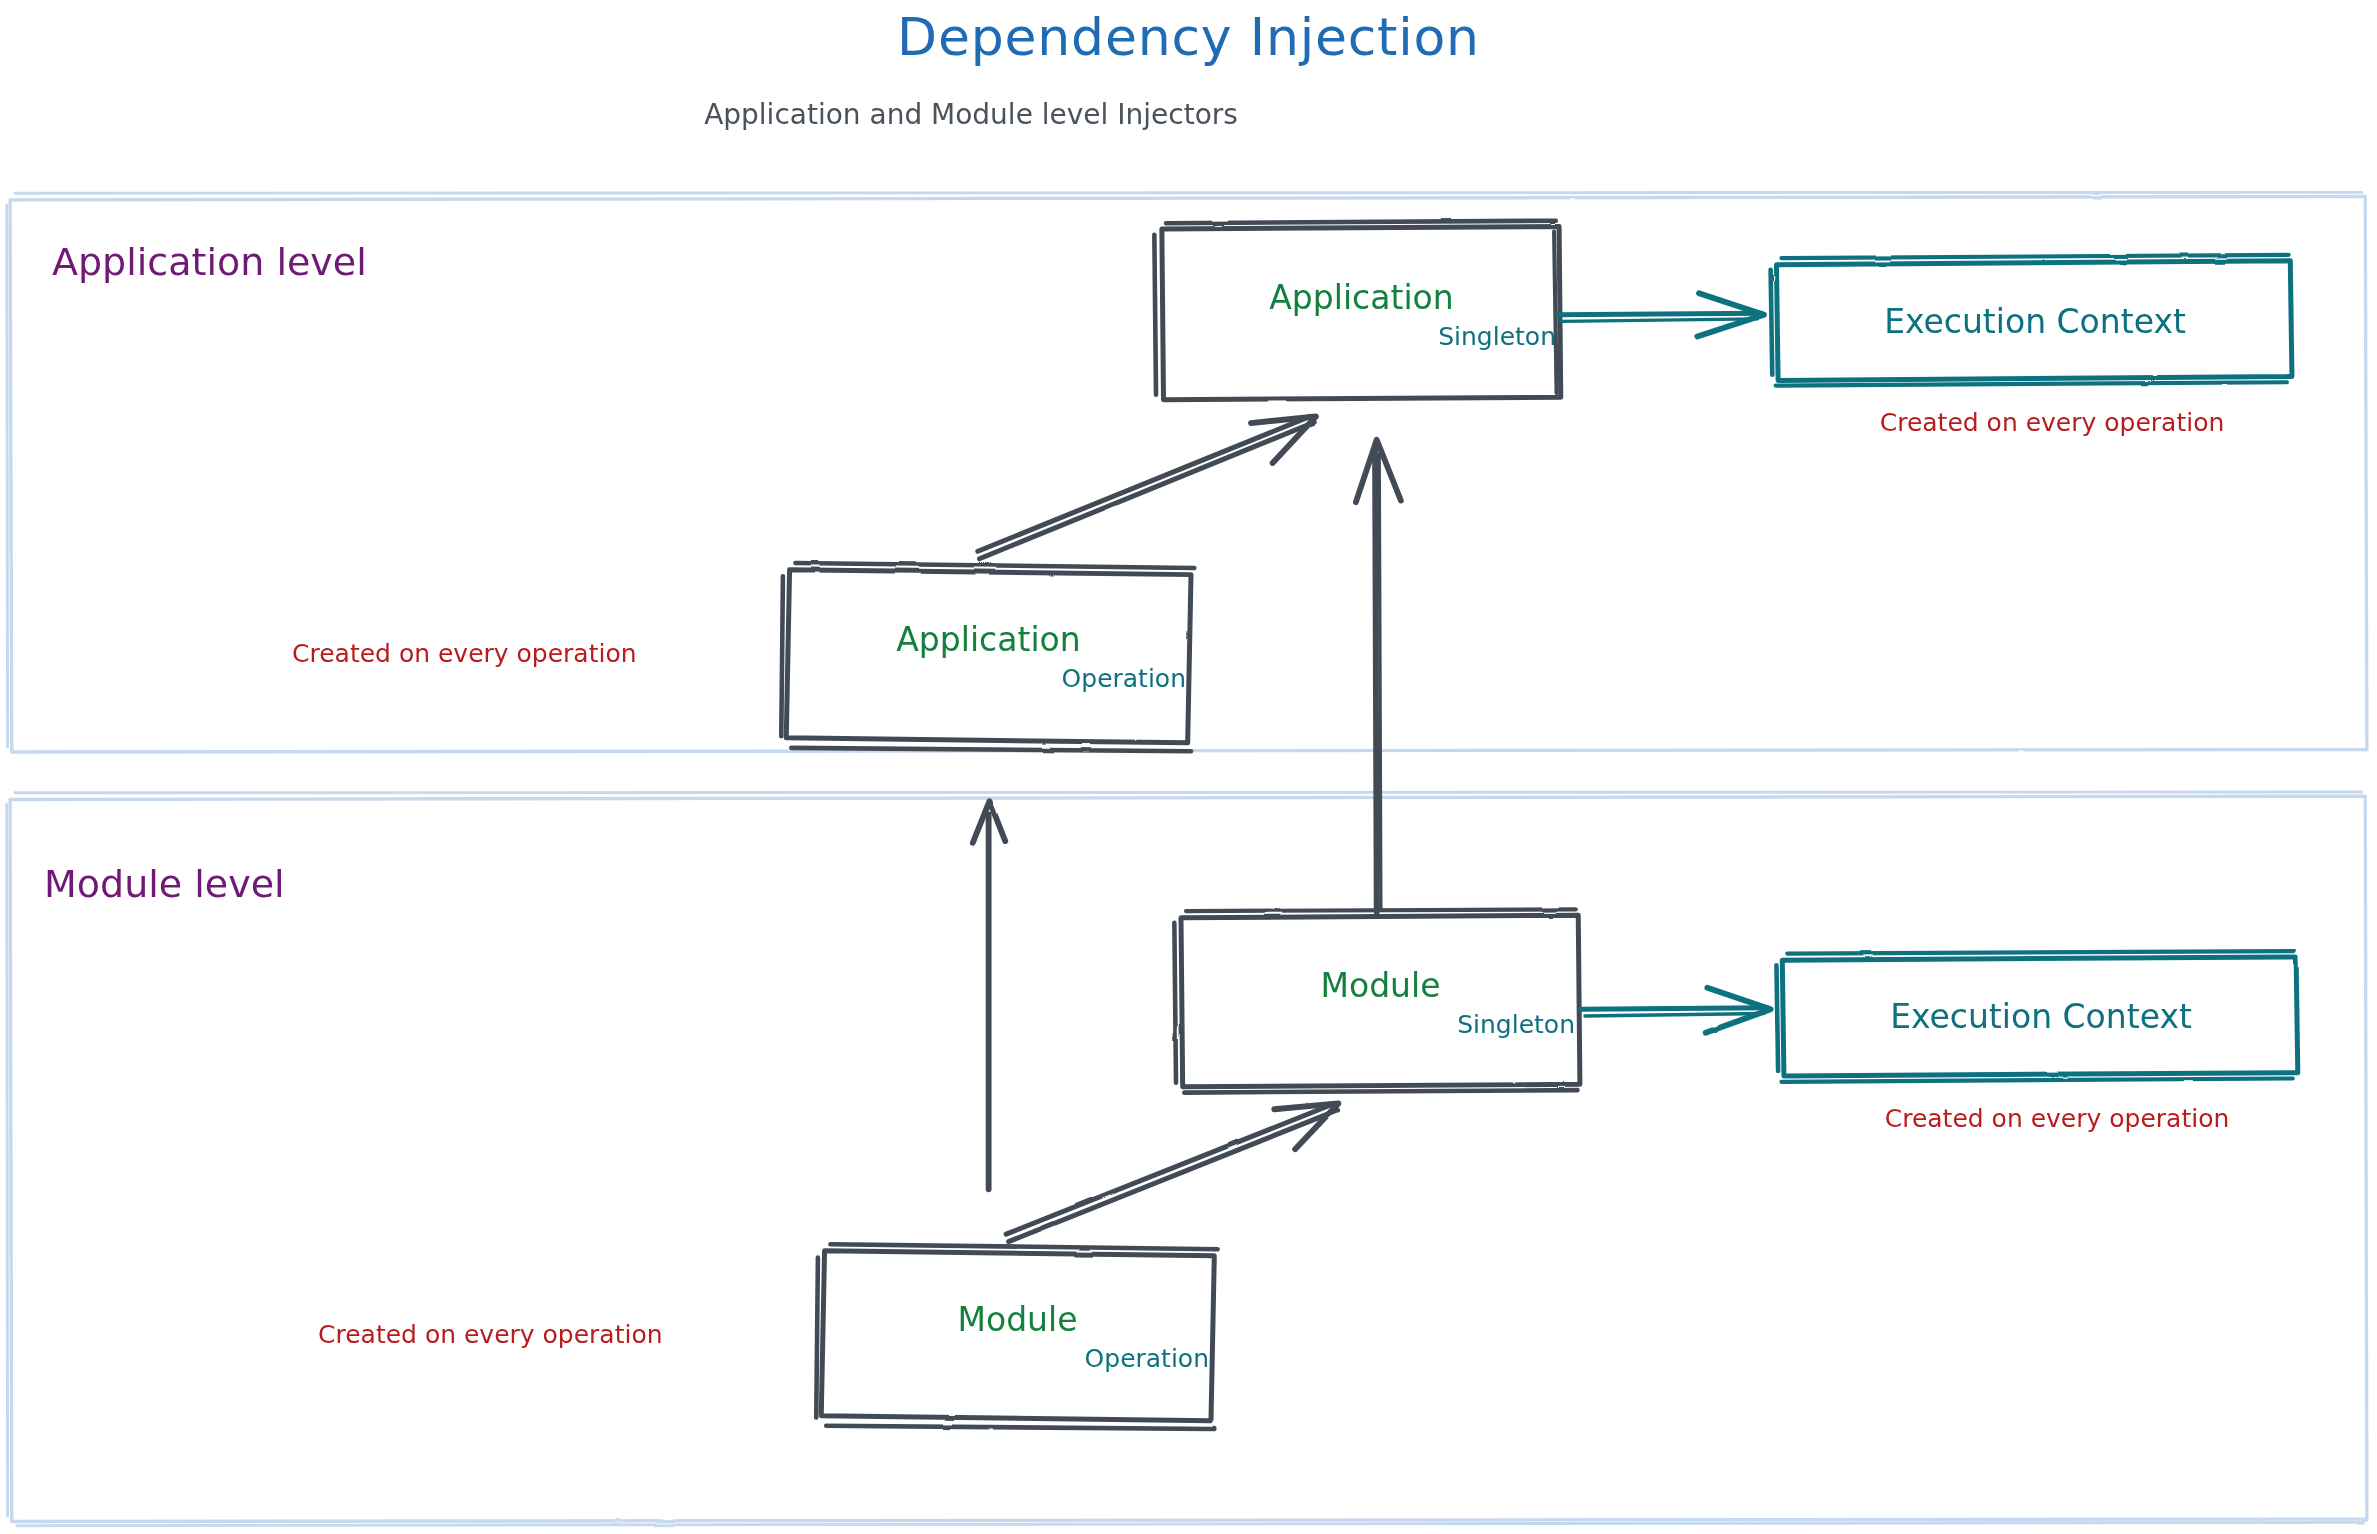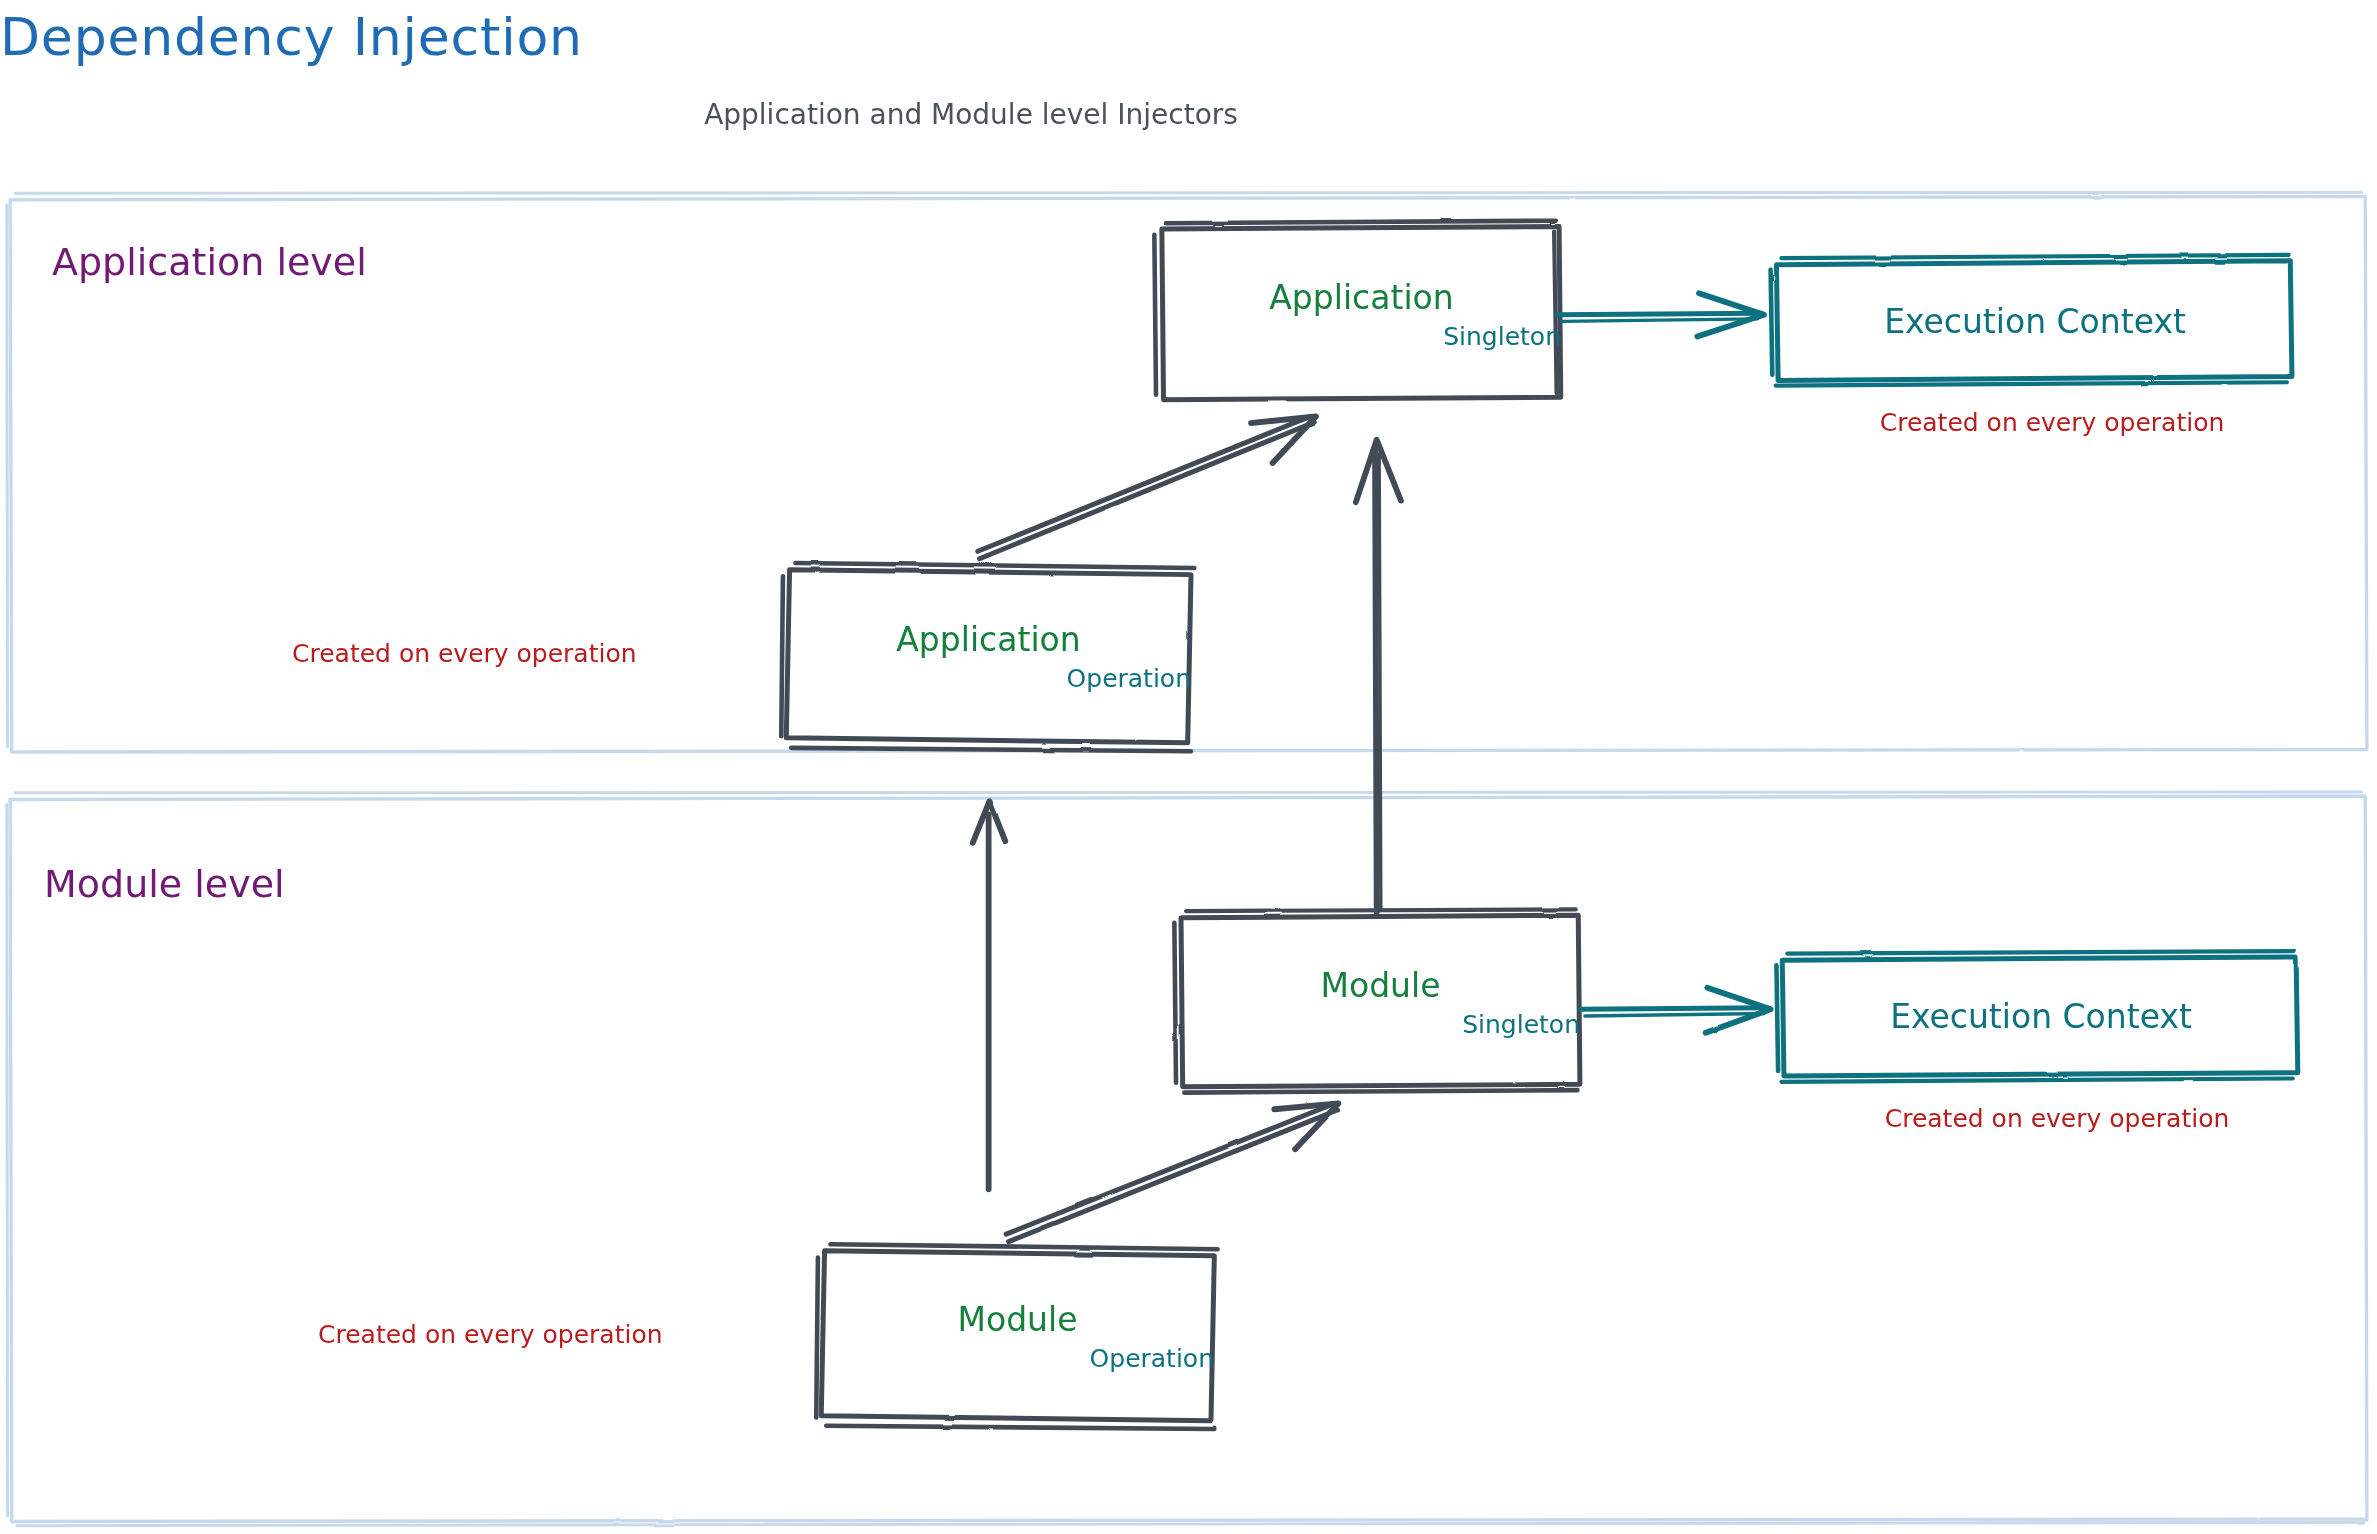--- a/index.html
+++ b/index.html
@@ -29,20 +29,21 @@
   }
   
   .txt {
     position: absolute;
     white-space: nowrap;
     font-family: "DejaVu Sans", sans-serif;
   }
   #title {
     left: 0; top: 6.7px;
     width: 2377px;
+    text-align: center;
     font-size: 52px;
     color: #1f6cb4;
     letter-spacing: 0.8px;
     font-weight: 400;
   }
   #subtitle {
     left: 0; top: 98px;
     width: 1942px;
     text-align: center;
     font-size: 28px;
@@ -73,20 +74,21 @@
     position: absolute;
     display: flex;
     flex-direction: column;
     align-items: center;
     justify-content: center;
     pointer-events: none;
   }
   .boxtext .box-scope {
     align-self: flex-end;
     margin-top: 5px;
+    margin-right: 5px;
   }
 </style>
 </head>
 <body>
 
 <div id="stage">
 
   <div class="txt" id="title">Dependency Injection</div>
   <div class="txt" id="subtitle">Application and Module level Injectors</div>
 

